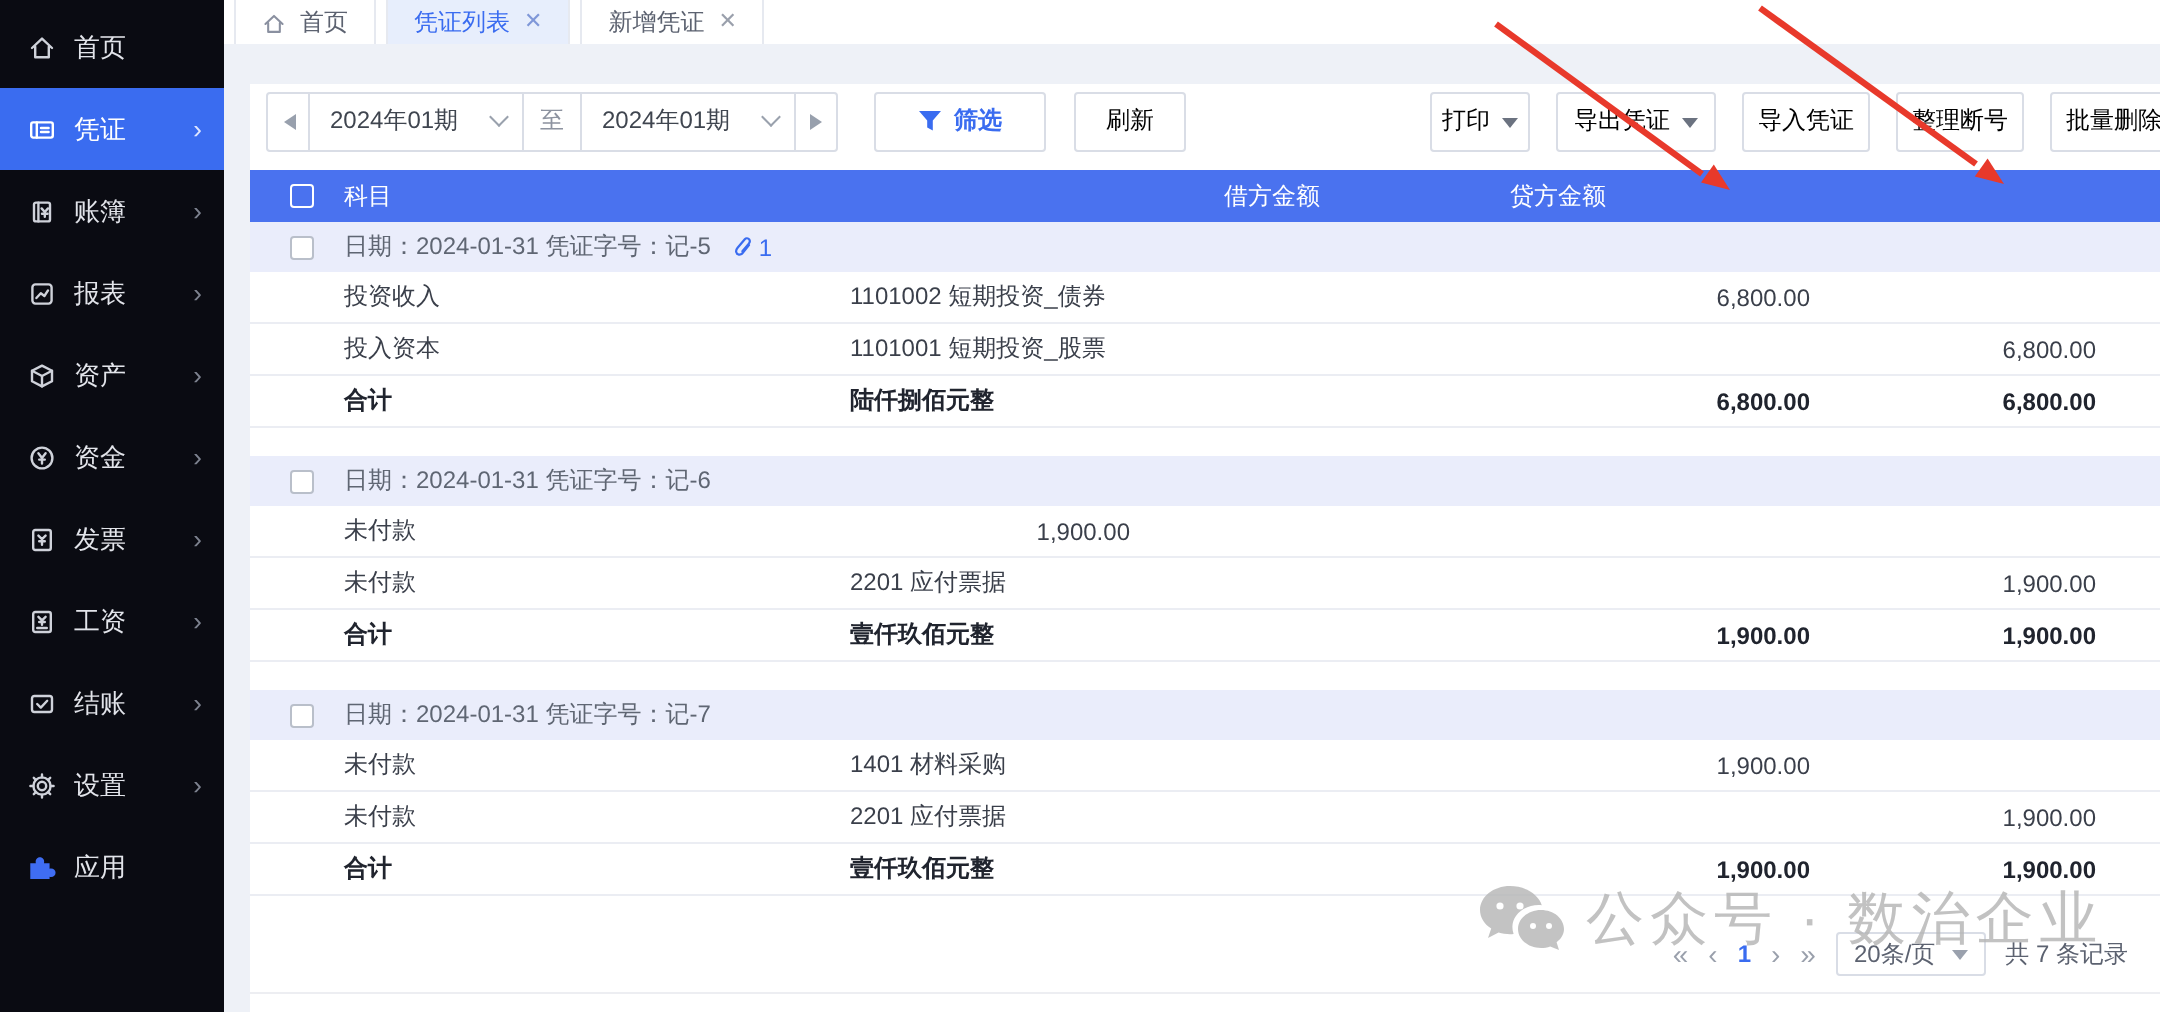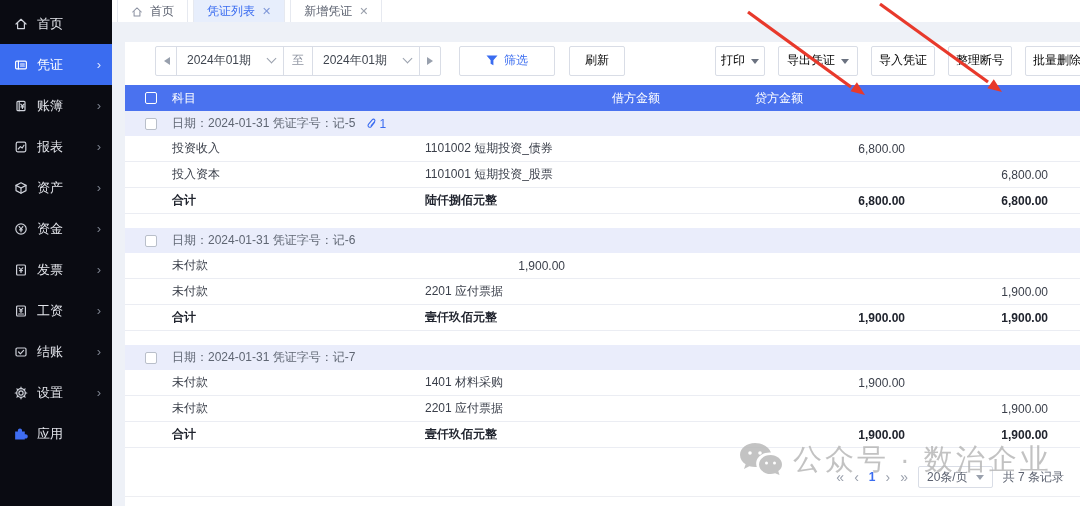--- a/index.html
+++ b/index.html
@@ -23,32 +23,32 @@
   .tab { display:flex; align-items:center; gap:7px; padding:0 13px; font-size:12px; color:#5c6270;
          border-left:1px solid #e6e9f0; border-right:1px solid #e6e9f0; margin-right:5px; background:#fff; cursor:pointer; }
   .tab.active { background:#e7eefc; color:var(--accent,#3a6cf0); }
   .tab .t-icon { width:12px; height:12px; display:inline-flex; color:#8a90a0; }
   .tab .t-close { font-size:11px; color:#9aa0ac; line-height:1; cursor:pointer; }
   .tab.active .t-close { color:#7f97d8; }
   .page { position:absolute; left:0; right:0; top:22px; bottom:0; background:#eef1f7; }
   .card { position:absolute; left:13px; top:20px; right:-14px; bottom:0; background:#fff; }
   
   .toolbar { display:flex; align-items:center; padding:3px 5px 0 8px; height:34px; }
-  .seg { display:flex;margin-left:22px; }
+  .seg { display:flex; }
   .seg > * { height:30px; border:1px solid #d9dde6; background:#fff; display:flex; align-items:center; justify-content:center; margin-left:-1px; }
   .seg > *:first-child { margin-left:0; border-radius:2px 0 0 2px; }
   .seg > *:last-child { border-radius:0 2px 2px 0; }
   .seg-arrow { width:22px; cursor:pointer; }
   .seg-sel { width:108px; padding:0 8px 0 10px; color:#3f454f; cursor:pointer; justify-content:space-between; }
   .seg-sep { width:30px; color:#8d93a0; }
   .tri-l { width:0; height:0; border:4.5px solid transparent; border-right:6px solid #98a0ad; margin-right:3px; }
   .tri-r { width:0; height:0; border:4.5px solid transparent; border-left:6px solid #98a0ad; margin-left:3px; }
   .chev-down { width:7px; height:7px; border-right:1.4px solid #9aa1ad; border-bottom:1.4px solid #9aa1ad; transform:rotate(45deg); margin-top:-4px; }
   .btn { height:30px; border:1px solid #d9dde6; border-radius:2px; background:#fff; display:inline-flex; align-items:center; justify-content:center; color:#000000; font-size:12px; cursor:pointer; }
-  .btn-filter { width:96px; margin-left:18px; color:var(--accent,#3a6cf0); gap:6px; }
+  .btn-filter { width:86px; margin-left:18px; color:var(--accent,#3a6cf0); gap:6px;font-weight:bold; }
   .btn-refresh { width:56px; margin-left:14px; }
   .tb-right { margin-left:auto; display:flex; }
   .tb-right .btn { margin-left:13px; }
   .caret { width:0; height:0; border:4px solid transparent; border-top:5px solid #6b7280; margin-left:6px; margin-top:5px; }
   
   .table { margin-top:9px; }
   .thead { height:26px; background:var(--header-blue,#4a72ef); color:#fff; display:flex; align-items:center; }
   .c-check { width:47px; display:flex; align-items:center; padding-left:20px; flex:none; }
   .c-sum { width:253px; flex:none; }
   .c-acct { width:340px; flex:none; }

